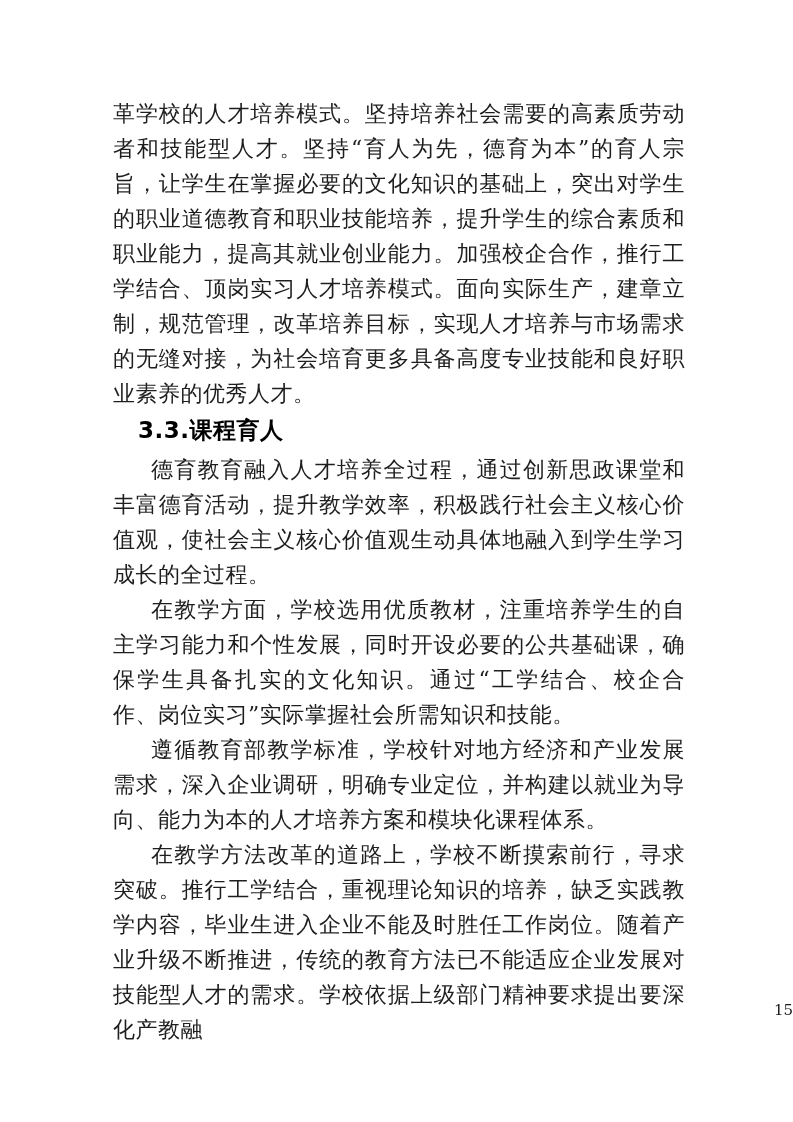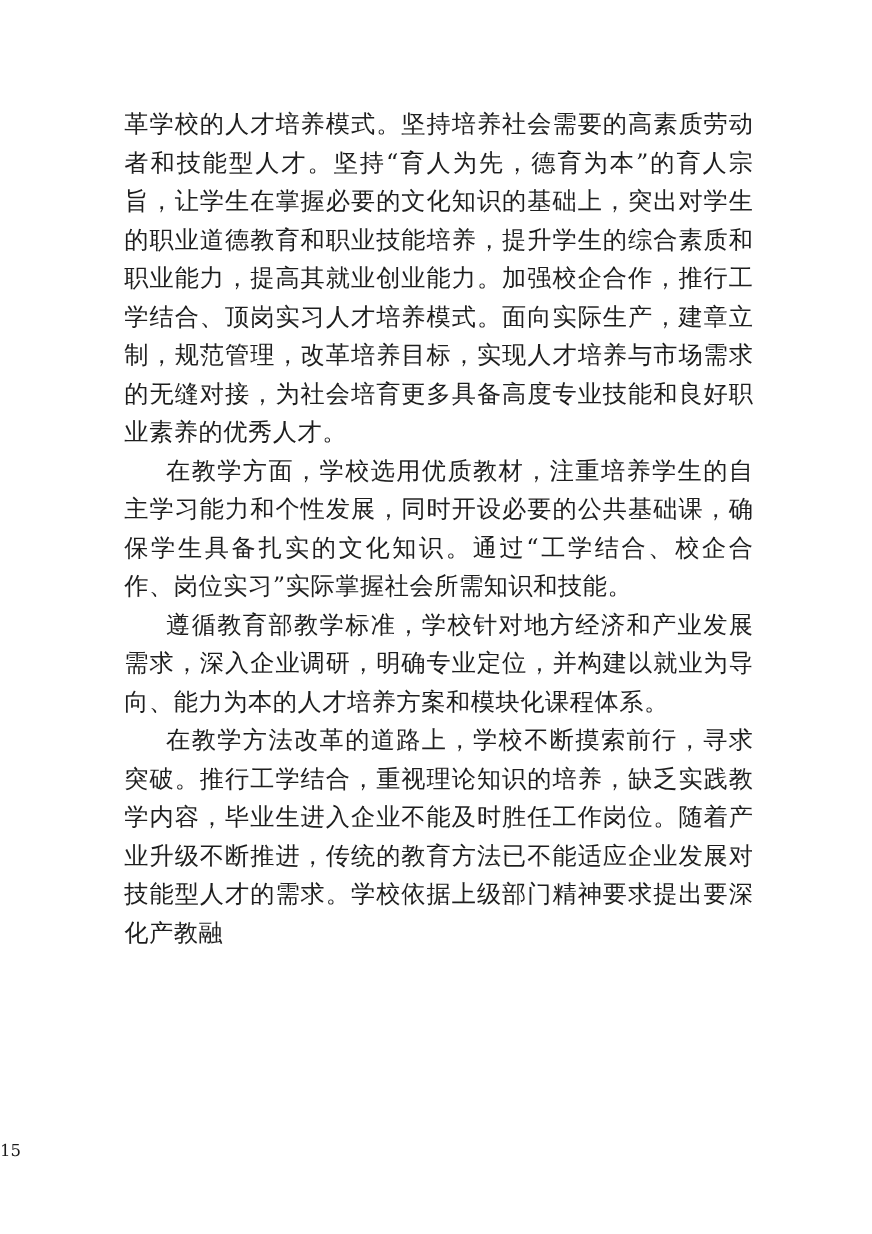--- a/index.html
+++ b/index.html
@@ -45,41 +45,43 @@
     color: #000000;
     font-family: "DejaVu Sans", "Liberation Sans", sans-serif;
     padding-left: 25px;
     margin: 2px 0 4px 0;
     letter-spacing: 0.5px;
   }
 
   .page-footer {
     position: absolute;
     left: 0;
-    top: 1036px;
+    top: 1000px;
     width: 793px;
-    text-align: left;
+    text-align: right;
   }
 
   .page-number {
     font-size: 15px;
     color: #1a1a1a;
     font-family: "DejaVu Serif", "Liberation Serif", serif;
   }
 </style>
 </head>
 <body>
 
 <div class="page">
 
   <div class="content">
 
     <p class="para">革学校的人才培养模式。坚持培养社会需要的高素质劳动者和技能型人才。坚持“育人为先，德育为本”的育人宗旨，让学生在掌握必要的文化知识的基础上，突出对学生的职业道德教育和职业技能培养，提升学生的综合素质和职业能力，提高其就业创业能力。加强校企合作，推行工学结合、顶岗实习人才培养模式。面向实际生产，建章立制，规范管理，改革培养目标，实现人才培养与市场需求的无缝对接，为社会培育更多具备高度专业技能和良好职业素养的优秀人才。</p>
 
+    <h3 class="heading">3.3.课程育人</h3>
 
+    <p class="para indent-first">德育教育融入人才培养全过程，通过创新思政课堂和丰富德育活动，提升教学效率，积极践行社会主义核心价值观，使社会主义核心价值观生动具体地融入到学生学习成长的全过程。</p>
 
     <p class="para indent-first">在教学方面，学校选用优质教材，注重培养学生的自主学习能力和个性发展，同时开设必要的公共基础课，确保学生具备扎实的文化知识。通过“工学结合、校企合作、岗位实习”实际掌握社会所需知识和技能。</p>
 
     <p class="para indent-first">遵循教育部教学标准，学校针对地方经济和产业发展需求，深入企业调研，明确专业定位，并构建以就业为导向、能力为本的人才培养方案和模块化课程体系。</p>
 
 
     <p class="para indent-first">在教学方法改革的道路上，学校不断摸索前行，寻求突破。推行工学结合，重视理论知识的培养，缺乏实践教学内容，毕业生进入企业不能及时胜任工作岗位。随着产业升级不断推进，传统的教育方法已不能适应企业发展对技能型人才的需求。学校依据上级部门精神要求提出要深化产教融</p>
 
   </div>
 

